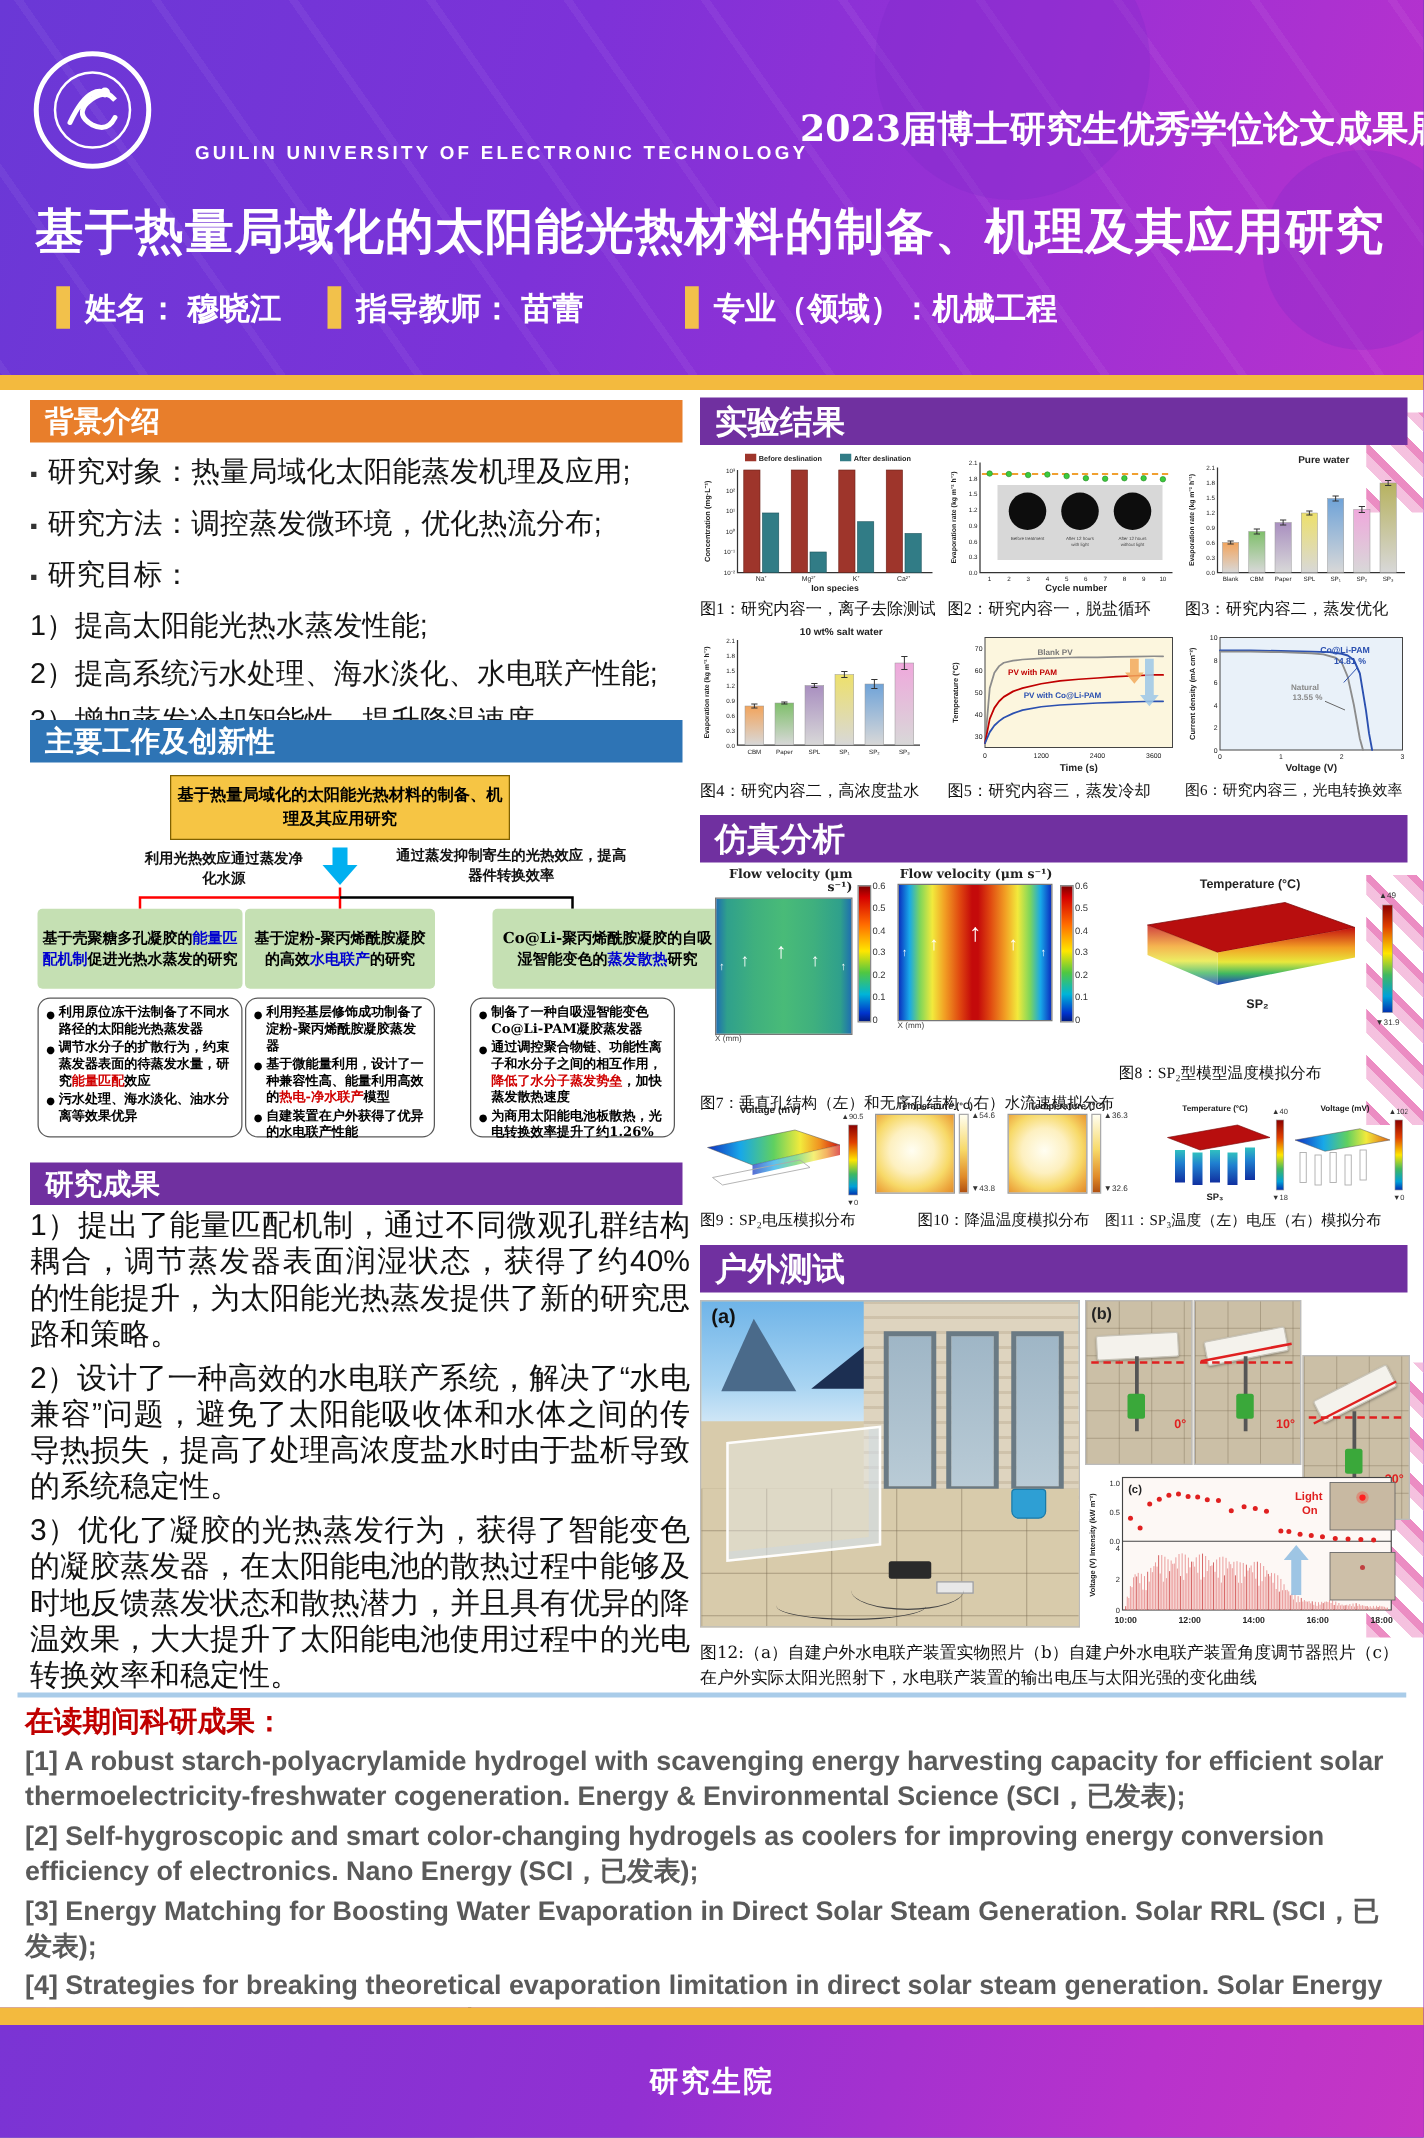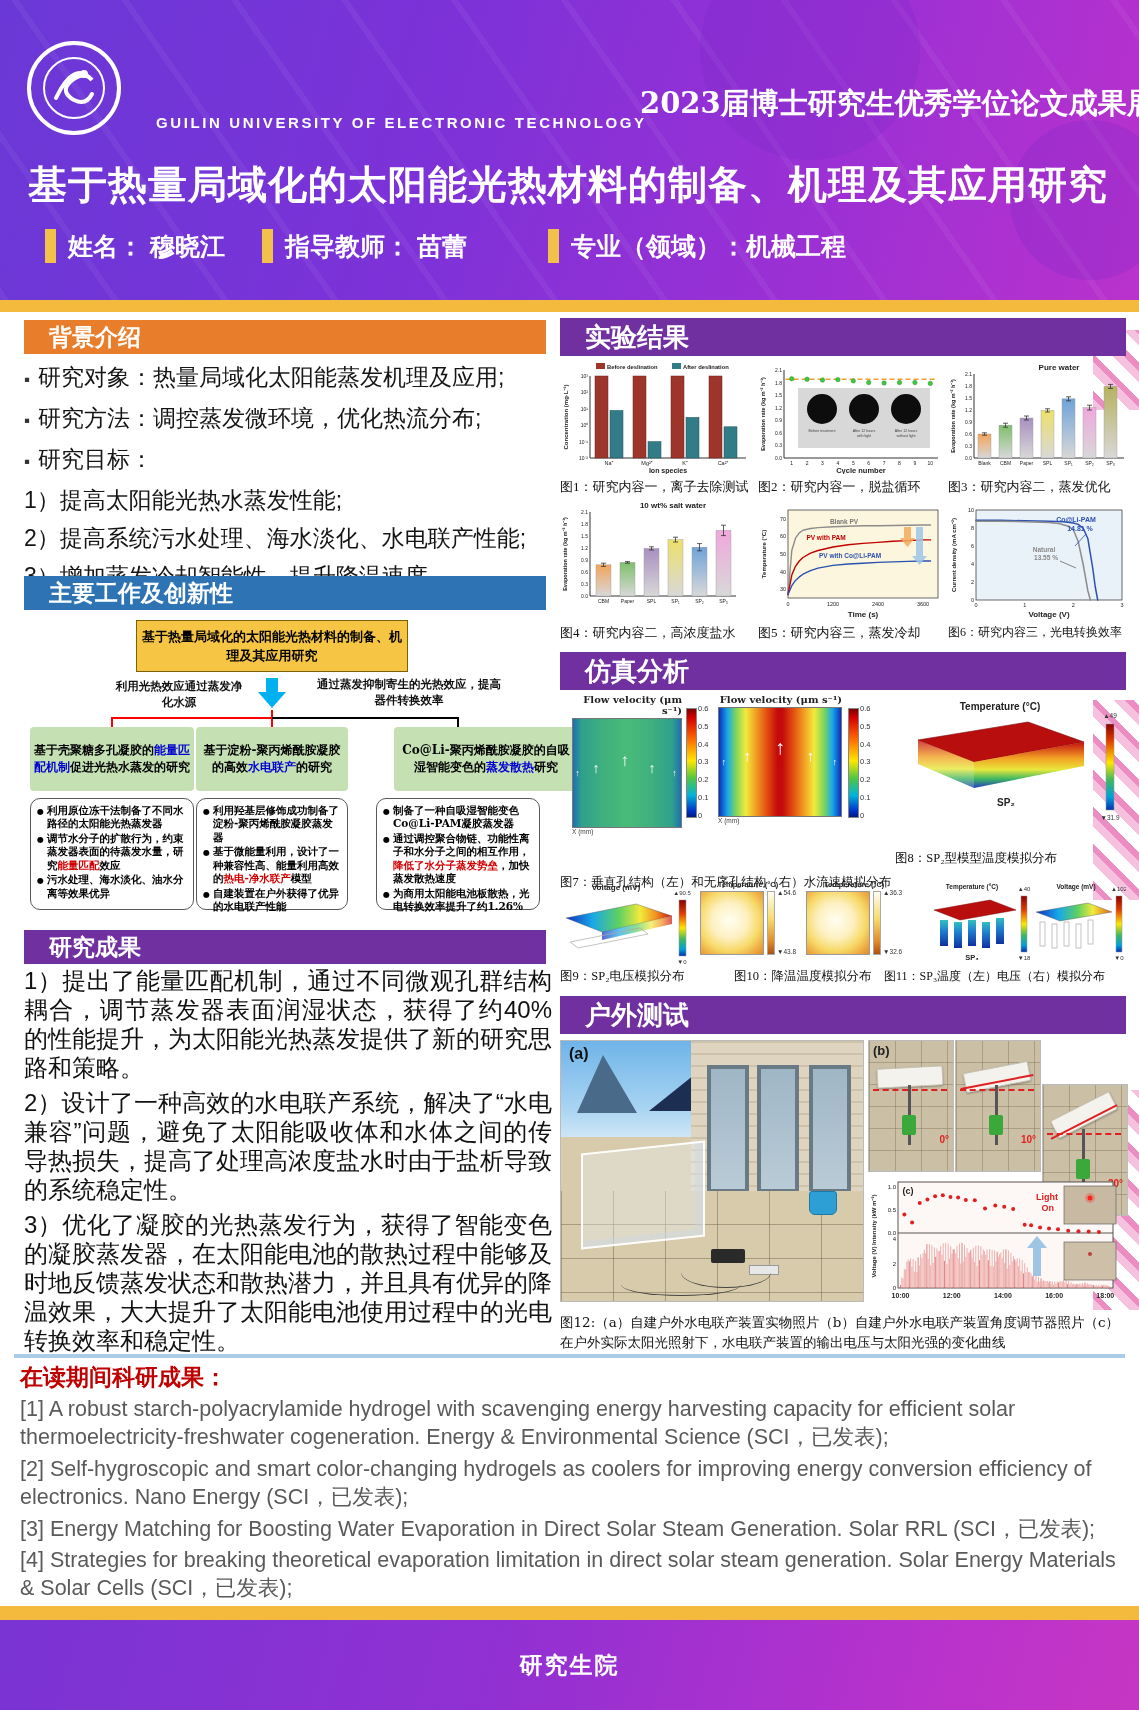--- a/index.html
+++ b/index.html
@@ -29,21 +29,21 @@
   .footer{position:absolute;left:0;top:1620px;width:1139px;height:90px;
     background:linear-gradient(105deg,#7a34d4 0%,#9230d2 45%,#b832cc 80%,#c636c4 100%);
     display:flex;align-items:center;justify-content:center;}
   .footer-text{color:#fff;font-weight:700;font-size:23px;letter-spacing:2px;}
 
   
   .pink-deco{position:absolute;width:46px;pointer-events:none;opacity:.85;
     background:repeating-linear-gradient(45deg,#f3b6d9 0 8px,#e878b8 8px 14px,transparent 14px 26px);}
 
   
-  .sec{position:absolute;color:#fff;font-weight:700;padding-left:25px;box-sizing:border-box;}
+  .sec{position:absolute;color:#fff;font-weight:700;padding-left:12px;box-sizing:border-box;}
   .sec-l{width:522px;height:34px;font-size:23px;line-height:34px;}
   .sec-r{width:566px;height:38px;font-size:26px;line-height:38px;}
   .bg-orange{background:#E87E2B;} .bg-blue{background:#2E74B5;} .bg-purple{background:#7030A0;}
 
   
   .bg-list{position:absolute;left:24px;top:358px;width:528px;color:#151515;font-size:23px;line-height:38px;}
   .bg-bullet::before{content:"▪";color:#333;margin-right:8px;font-size:17px;}
   .goal-line{white-space:nowrap;}
 
   
@@ -120,21 +120,21 @@
   .pb-angle{position:absolute;right:4px;bottom:26px;color:#e02020;font-weight:700;font-size:10px;}
   .pb-label{position:absolute;left:4px;top:2px;color:#222;font-weight:700;font-size:13px;}
 
   .cap12{position:absolute;left:560px;top:1312px;width:566px;font-family:"DejaVu Serif",serif;font-size:13.5px;line-height:1.5;color:#111;}
 
   .divider{position:absolute;left:14px;top:1354px;width:1111px;height:4px;background:#A9CCE9;}
 
   
   .pubs{position:absolute;left:20px;top:1362px;width:1102px;}
   .pub-title{color:#C00000;font-weight:700;font-size:23px;margin-bottom:2px;}
-  .pub-item{color:#5a5a5a;font-size:21.5px;line-height:1.32;margin-bottom:3px;}
+  .pub-item{color:#5a5a5a;font-size:21.5px;line-height:1.32;margin-bottom:3px;font-weight:bold;}
 </style>
 </head>
 <body>
 
 <div class="poster">
   <div class="deco-stripes"></div>
   <div class="blob" style="left:700px;top:-60px;width:220px;height:220px;"></div>
   <div class="blob" style="left:1010px;top:120px;width:160px;height:160px;"></div>
   <div class="blob" style="left:240px;top:1630px;width:140px;height:140px;"></div>
 

